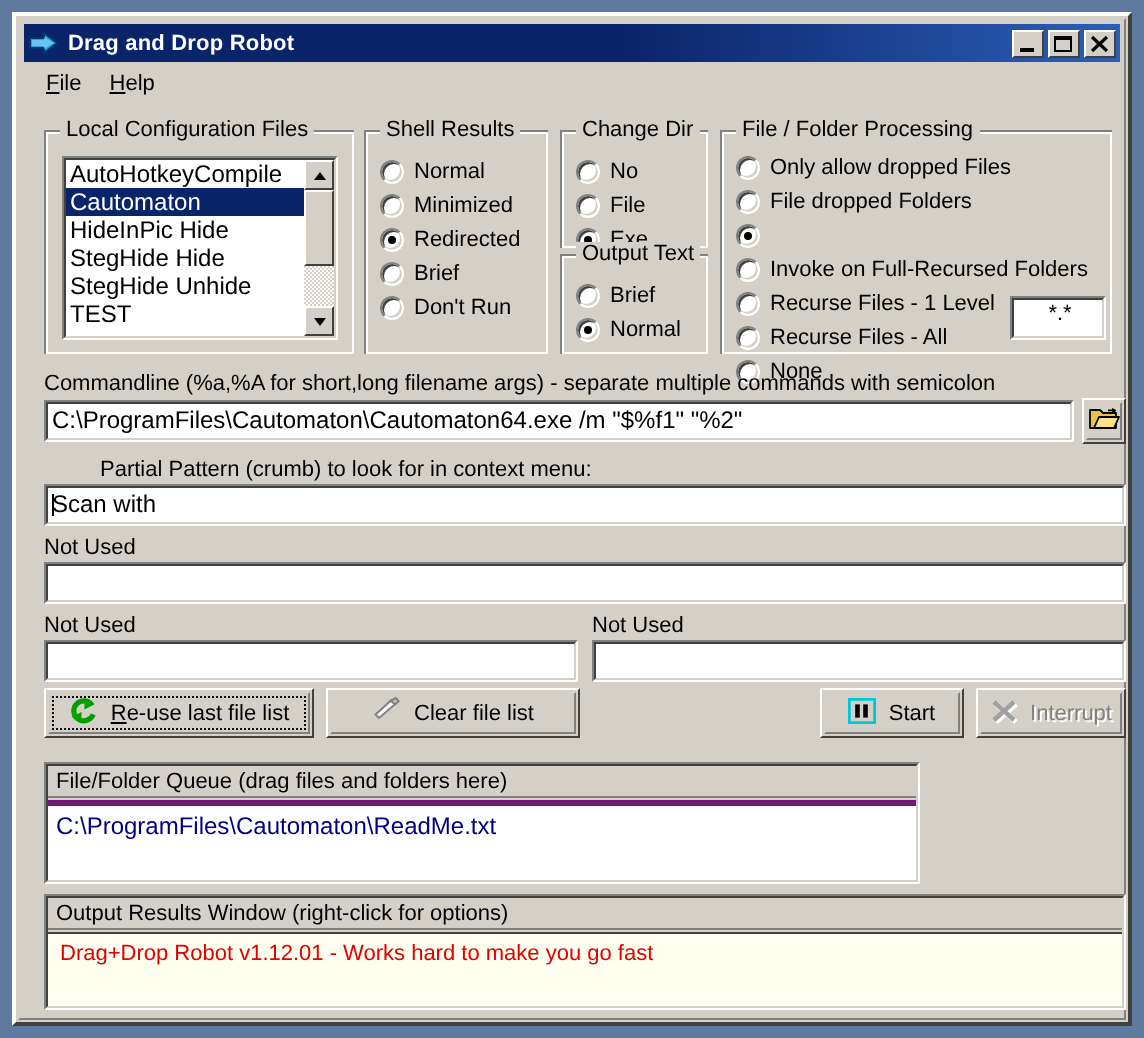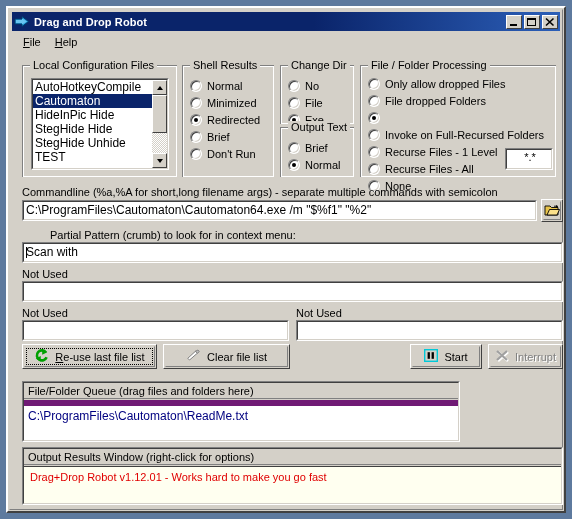--- a/index.html
+++ b/index.html
@@ -186,21 +186,21 @@
     border-right:1px solid #d4d0c8;border-bottom:1px solid #d4d0c8;
     box-sizing:border-box;
   }
   .panel-head{
     height:16px;background:#d4d0c8;font-size:11px;color:#000;
     padding:2px 0 0 4px;box-sizing:border-box;white-space:nowrap;
     border-bottom:1px solid #808080;
   }
   .queue-body{
     position:absolute;left:0;right:0;top:17px;bottom:0;background:#ffffff;
-    border-top:6px solid #701a75;box-sizing:border-box;
+    border-top:3px solid #701a75;box-sizing:border-box;
     font-size:12px;color:#000080;padding:3px 0 0 4px;
   }
   .out-body{
     position:absolute;left:0;right:0;top:17px;bottom:0;background:#fffff0;
     border-top:1px solid #404040;box-sizing:border-box;
     font-size:11px;color:#e00000;padding:4px 0 0 6px;
   }
   
   .ico{flex:none;position:relative;}
 </style>

